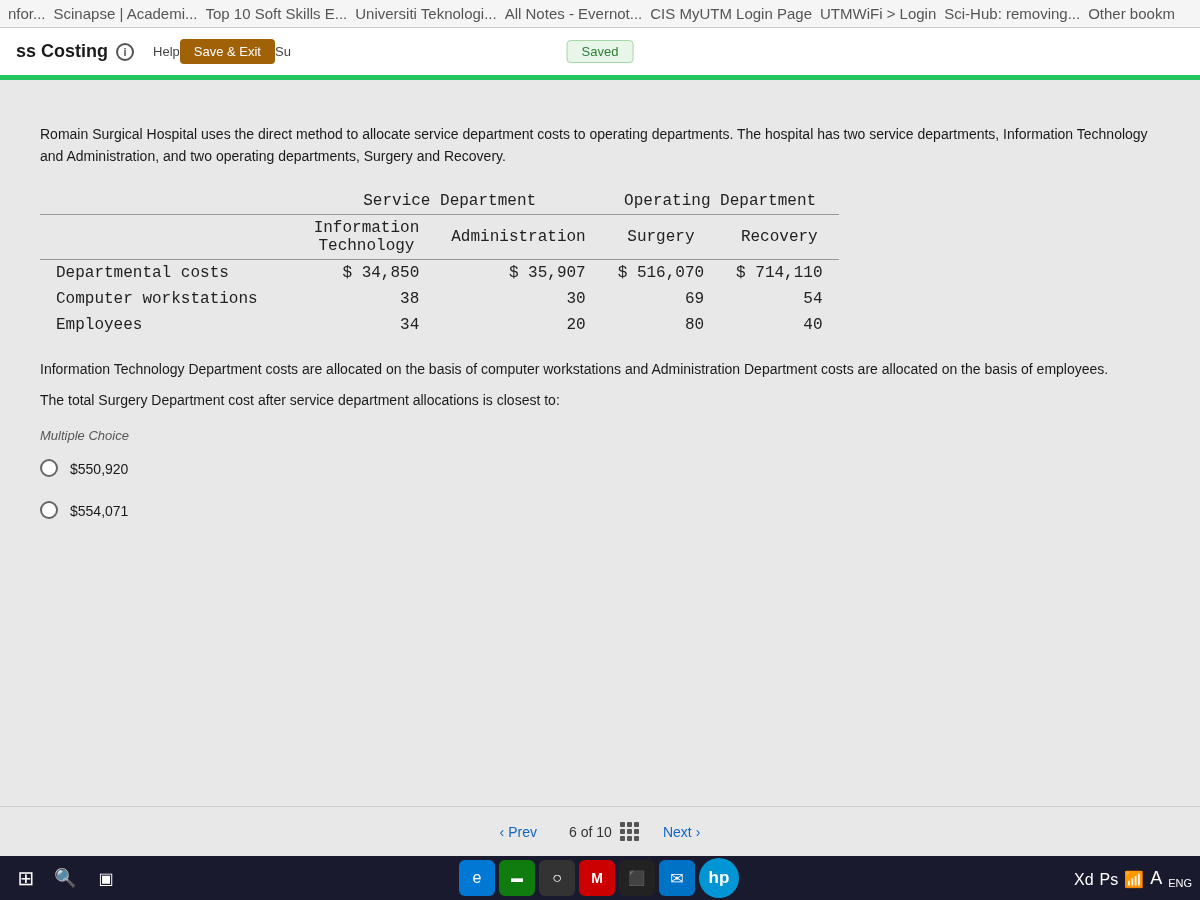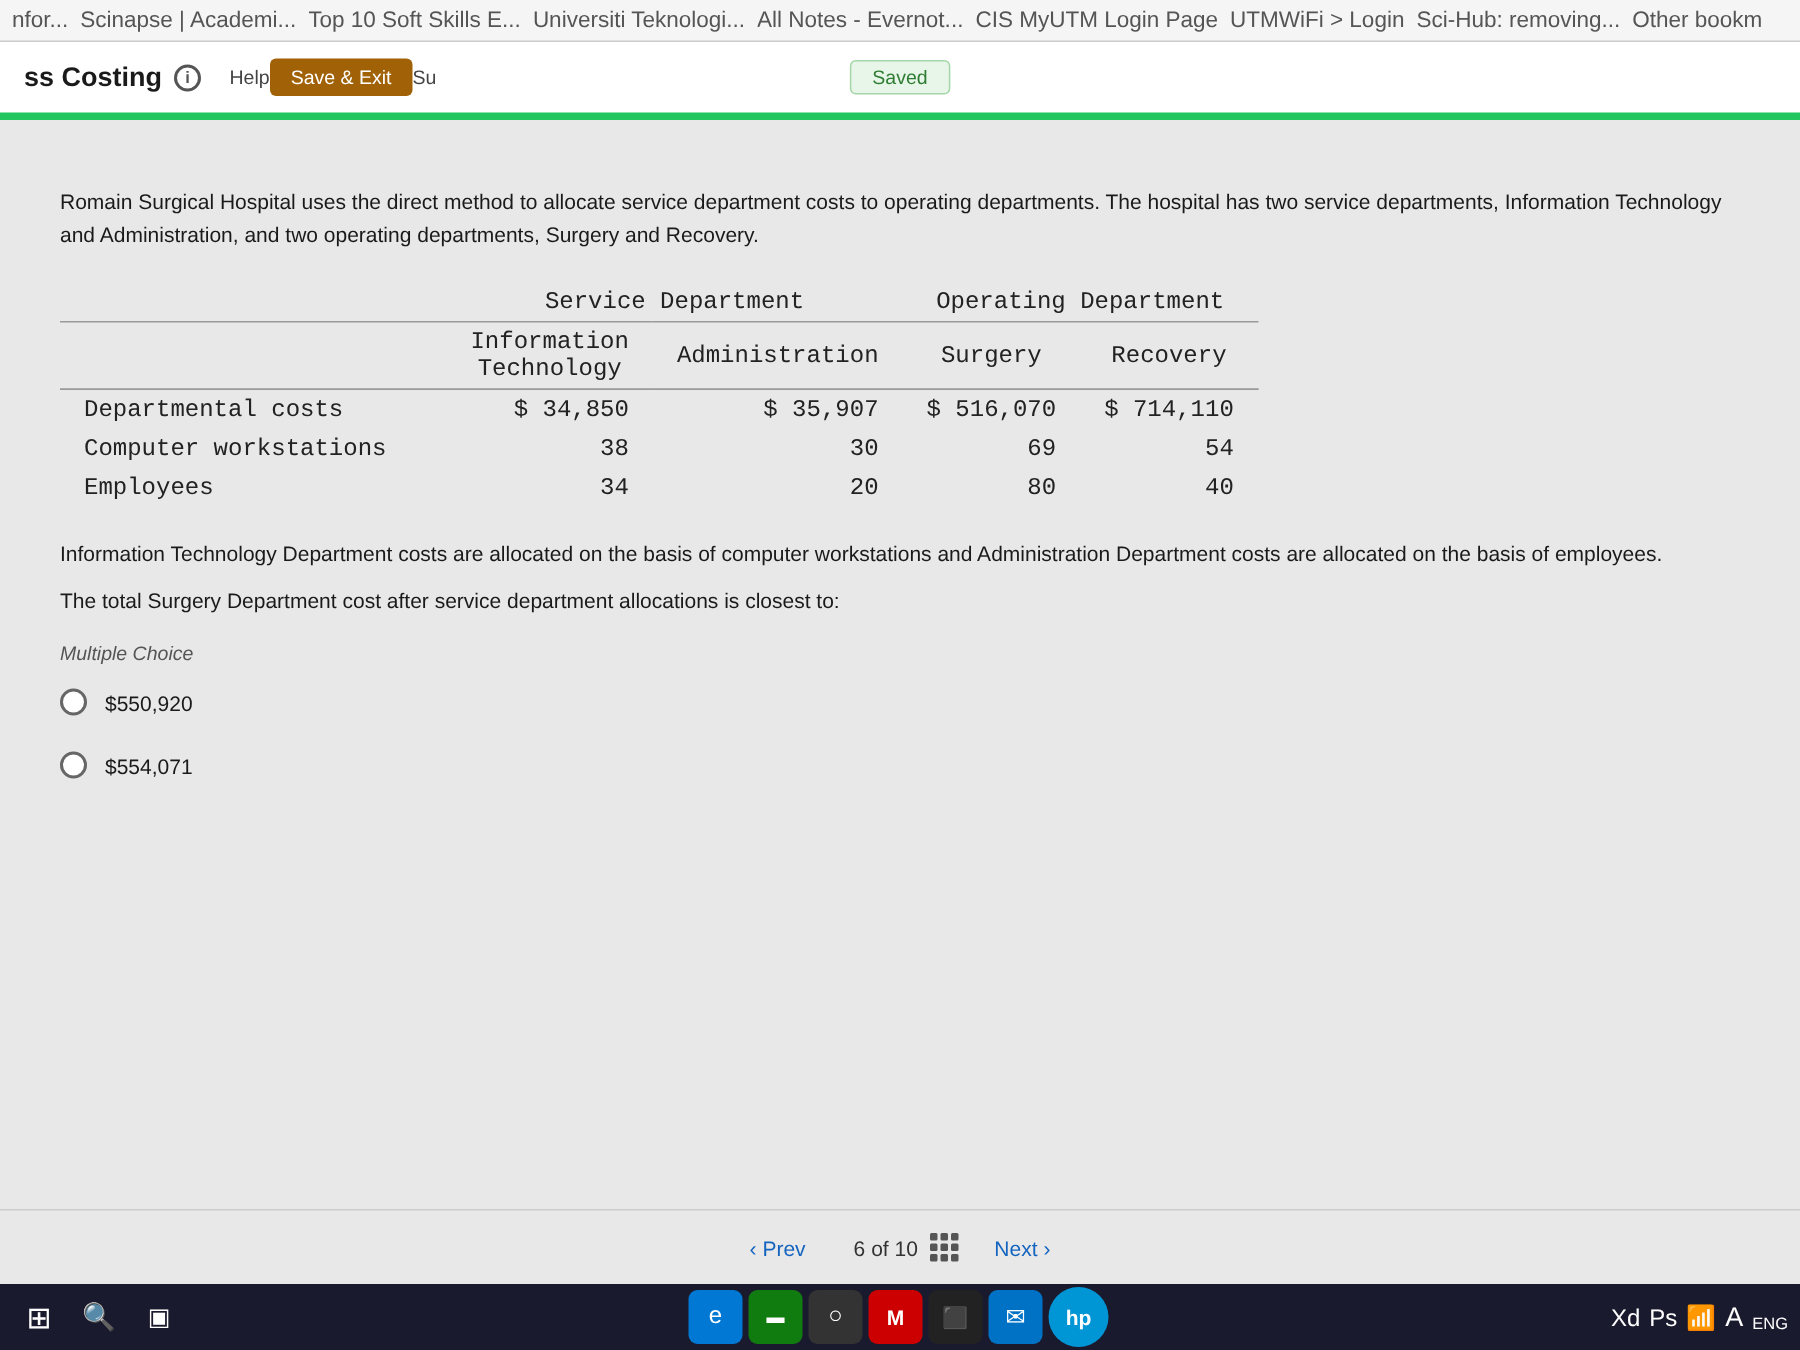--- a/index.html
+++ b/index.html
@@ -272,21 +272,21 @@
       cursor: pointer;
     }
 
     
     .hp-logo {
       width: 40px; height: 40px;
       background: #0096d6;
       border-radius: 50%;
       display: flex; align-items: center; justify-content: center;
       color: white;
-      font-size: 14px;
+      font-size: 17px;
       font-weight: bold;
     }
   </style>
 </head>
 <body>
 
 <div class="browser-bar">
   <span class="browser-tab">nfor...</span>
   <span class="browser-tab">Scinapse | Academi...</span>
   <span class="browser-tab">Top 10 Soft Skills E...</span>

